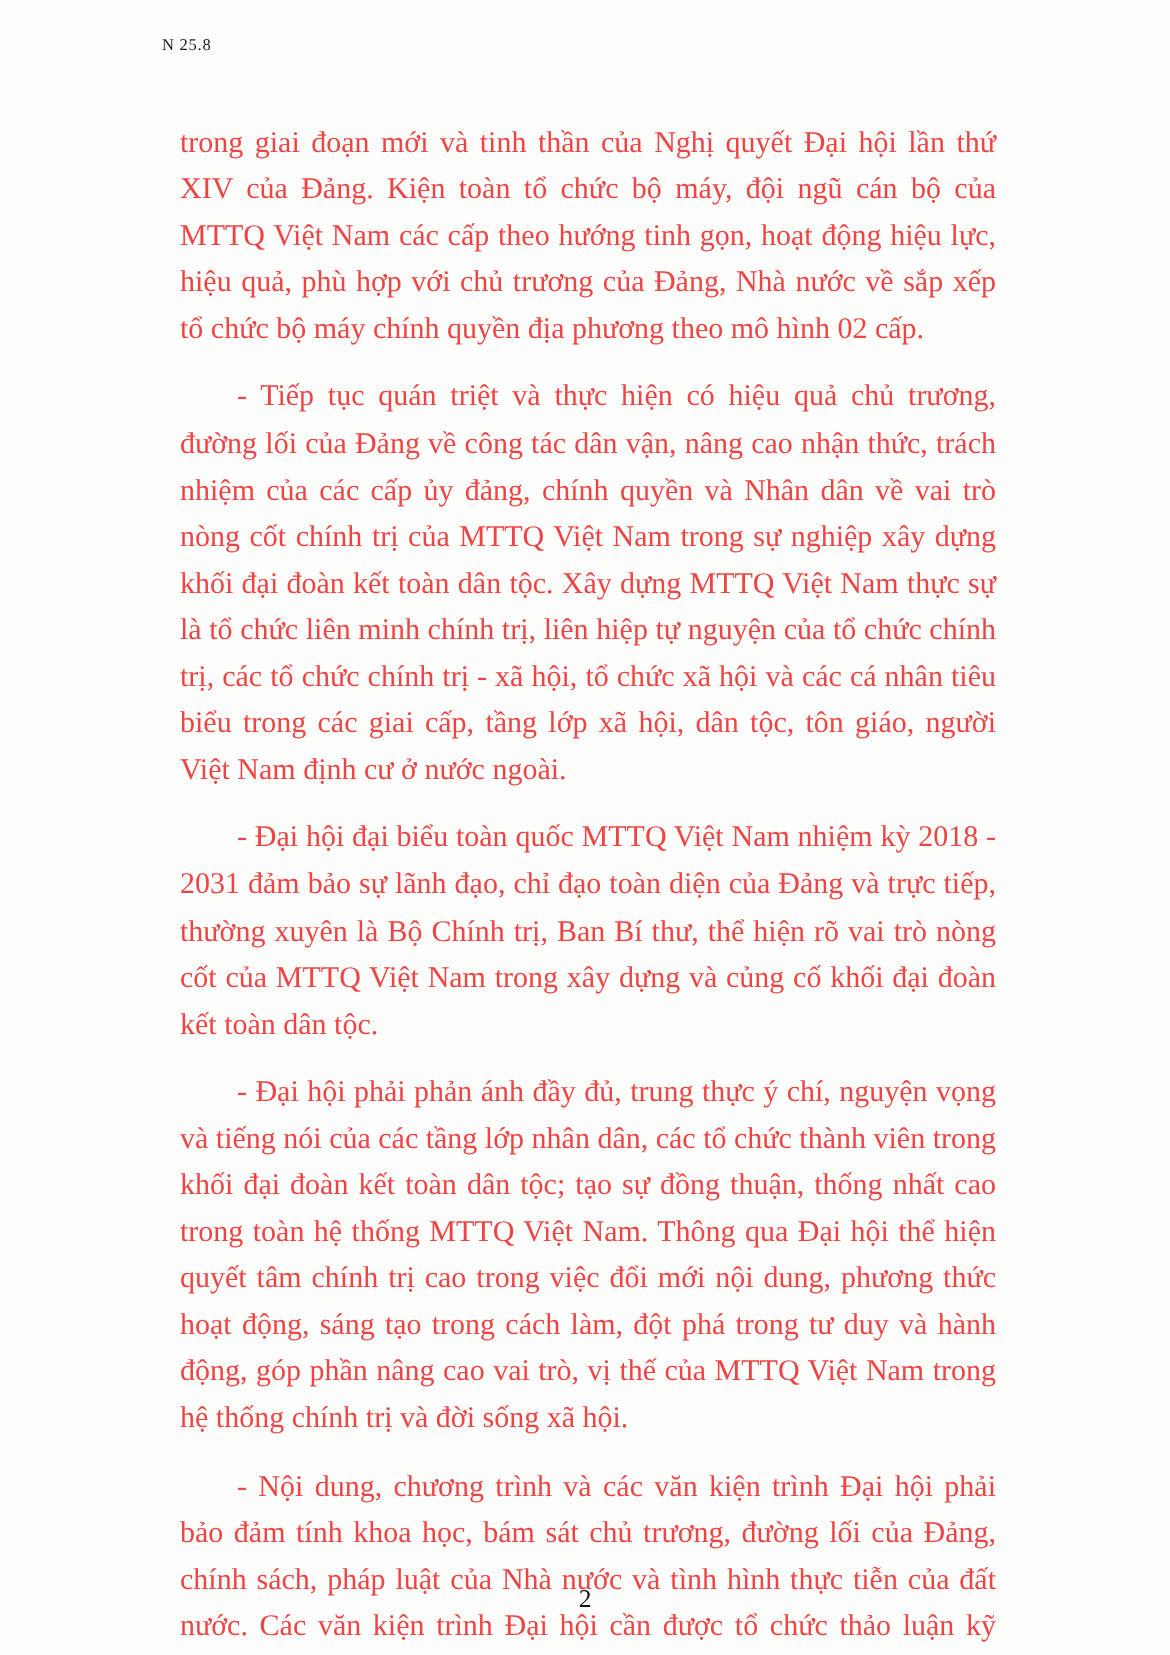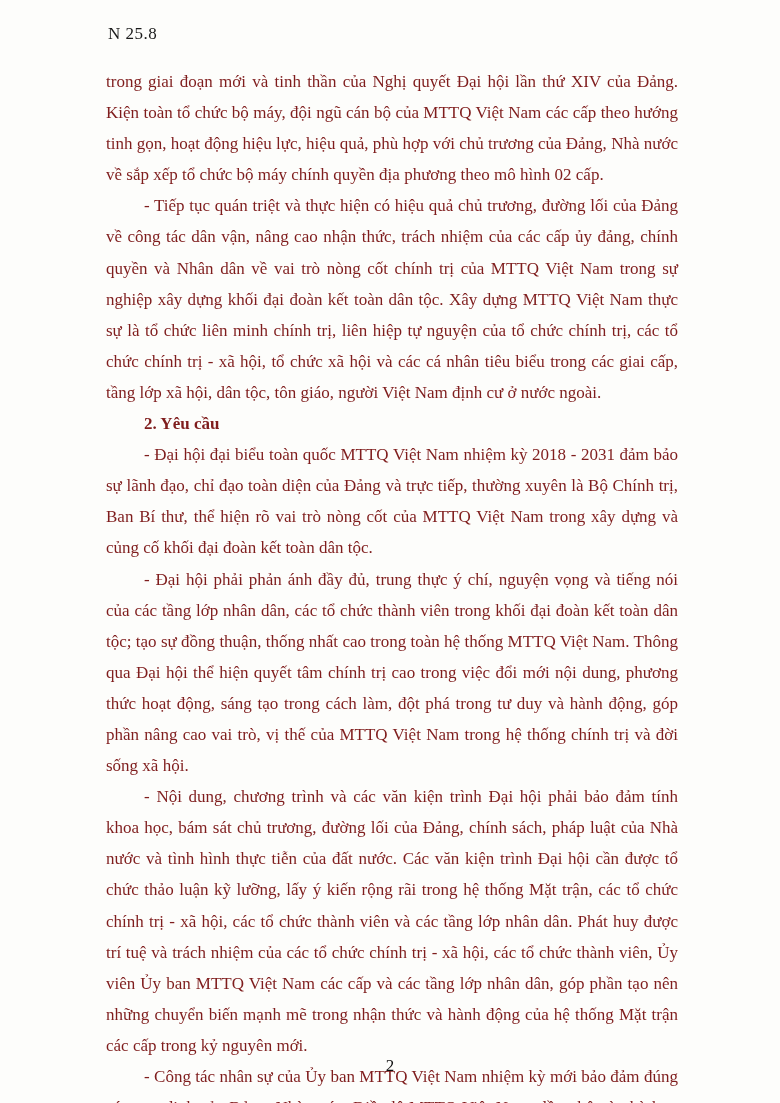--- a/index.html
+++ b/index.html
@@ -19,37 +19,37 @@
     position: relative;
     width: 780px;
     height: 1103px;
     background: #fdfdfb;
   }
   .header-code {
     position: absolute;
     top: 24px;
     left: 108px;
     font-family: "Liberation Serif", serif;
-    font-size: 17px;
+    font-size: 11px;
     letter-spacing: 0.5px;
     color: #1a1a1a;
   }
   .body-block {
     position: absolute;
     top: 66px;
     left: 106px;
     width: 572px;
   }
   p.para {
-    margin: 0;
-    font-size: 17px;
+    margin: 14px;
+    font-size: 20px;
     line-height: 31.1px;
     text-align: justify;
     text-justify: inter-word;
-    color: #7f1d1d;
+    color: #ef4444;
     font-family: "Liberation Serif", serif;
   }
   p.indent {
     text-indent: 38px;
   }
   p.heading {
     text-indent: 38px;
     font-weight: bold;
   }
   .page-number {
@@ -66,21 +66,20 @@
 </head>
 <body>
 
 <div class="page">
 
   <div class="header-code">N 25.8</div>
 
   <div class="body-block">
     <p class="para">trong giai đoạn mới và tinh thần của Nghị quyết Đại hội lần thứ XIV của Đảng. Kiện toàn tổ chức bộ máy, đội ngũ cán bộ của MTTQ Việt Nam các cấp theo hướng tinh gọn, hoạt động hiệu lực, hiệu quả, phù hợp với chủ trương của Đảng, Nhà nước về sắp xếp tổ chức bộ máy chính quyền địa phương theo mô hình 02 cấp.</p>
     <p class="para indent">- Tiếp tục quán triệt và thực hiện có hiệu quả chủ trương, đường lối của Đảng về công tác dân vận, nâng cao nhận thức, trách nhiệm của các cấp ủy đảng, chính quyền và Nhân dân về vai trò nòng cốt chính trị của MTTQ Việt Nam trong sự nghiệp xây dựng khối đại đoàn kết toàn dân tộc. Xây dựng MTTQ Việt Nam thực sự là tổ chức liên minh chính trị, liên hiệp tự nguyện của tổ chức chính trị, các tổ chức chính trị - xã hội, tổ chức xã hội và các cá nhân tiêu biểu trong các giai cấp, tầng lớp xã hội, dân tộc, tôn giáo, người Việt Nam định cư ở nước ngoài.</p>
-    <p class="para heading">2. Yêu cầu</p>
     <p class="para indent">- Đại hội đại biểu toàn quốc MTTQ Việt Nam nhiệm kỳ 2018 - 2031 đảm bảo sự lãnh đạo, chỉ đạo toàn diện của Đảng và trực tiếp, thường xuyên là Bộ Chính trị, Ban Bí thư, thể hiện rõ vai trò nòng cốt của MTTQ Việt Nam trong xây dựng và củng cố khối đại đoàn kết toàn dân tộc.</p>
     <p class="para indent">- Đại hội phải phản ánh đầy đủ, trung thực ý chí, nguyện vọng và tiếng nói của các tầng lớp nhân dân, các tổ chức thành viên trong khối đại đoàn kết toàn dân tộc; tạo sự đồng thuận, thống nhất cao trong toàn hệ thống MTTQ Việt Nam. Thông qua Đại hội thể hiện quyết tâm chính trị cao trong việc đổi mới nội dung, phương thức hoạt động, sáng tạo trong cách làm, đột phá trong tư duy và hành động, góp phần nâng cao vai trò, vị thế của MTTQ Việt Nam trong hệ thống chính trị và đời sống xã hội.</p>
     <p class="para indent">- Nội dung, chương trình và các văn kiện trình Đại hội phải bảo đảm tính khoa học, bám sát chủ trương, đường lối của Đảng, chính sách, pháp luật của Nhà nước và tình hình thực tiễn của đất nước. Các văn kiện trình Đại hội cần được tổ chức thảo luận kỹ lưỡng, lấy ý kiến rộng rãi trong hệ thống Mặt trận, các tổ chức chính trị - xã hội, các tổ chức thành viên và các tầng lớp nhân dân. Phát huy được trí tuệ và trách nhiệm của các tổ chức chính trị - xã hội, các tổ chức thành viên, Ủy viên Ủy ban MTTQ Việt Nam các cấp và các tầng lớp nhân dân, góp phần tạo nên những chuyển biến mạnh mẽ trong nhận thức và hành động của hệ thống Mặt trận các cấp trong kỷ nguyên mới.</p>
     <p class="para indent">- Công tác nhân sự của Ủy ban MTTQ Việt Nam nhiệm kỳ mới bảo đảm đúng các quy định của Đảng, Nhà nước, Điều lệ MTTQ Việt Nam, đồng bộ và phù hợp với việc sắp xếp tổ chức bộ máy của MTTQ Việt Nam theo mô hình mới.</p>
 
   </div>
 
   <div class="page-number">2</div>
 
 </div>

